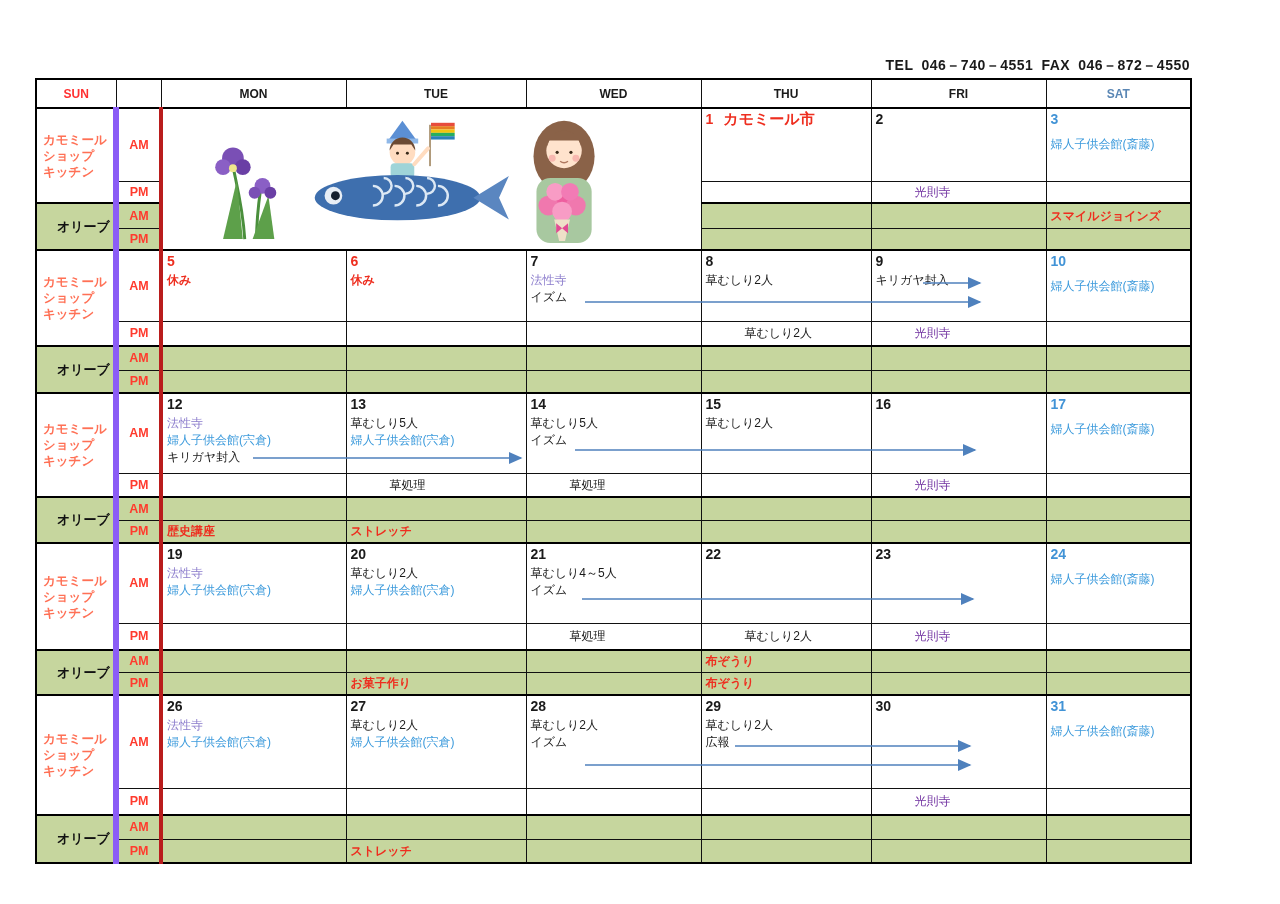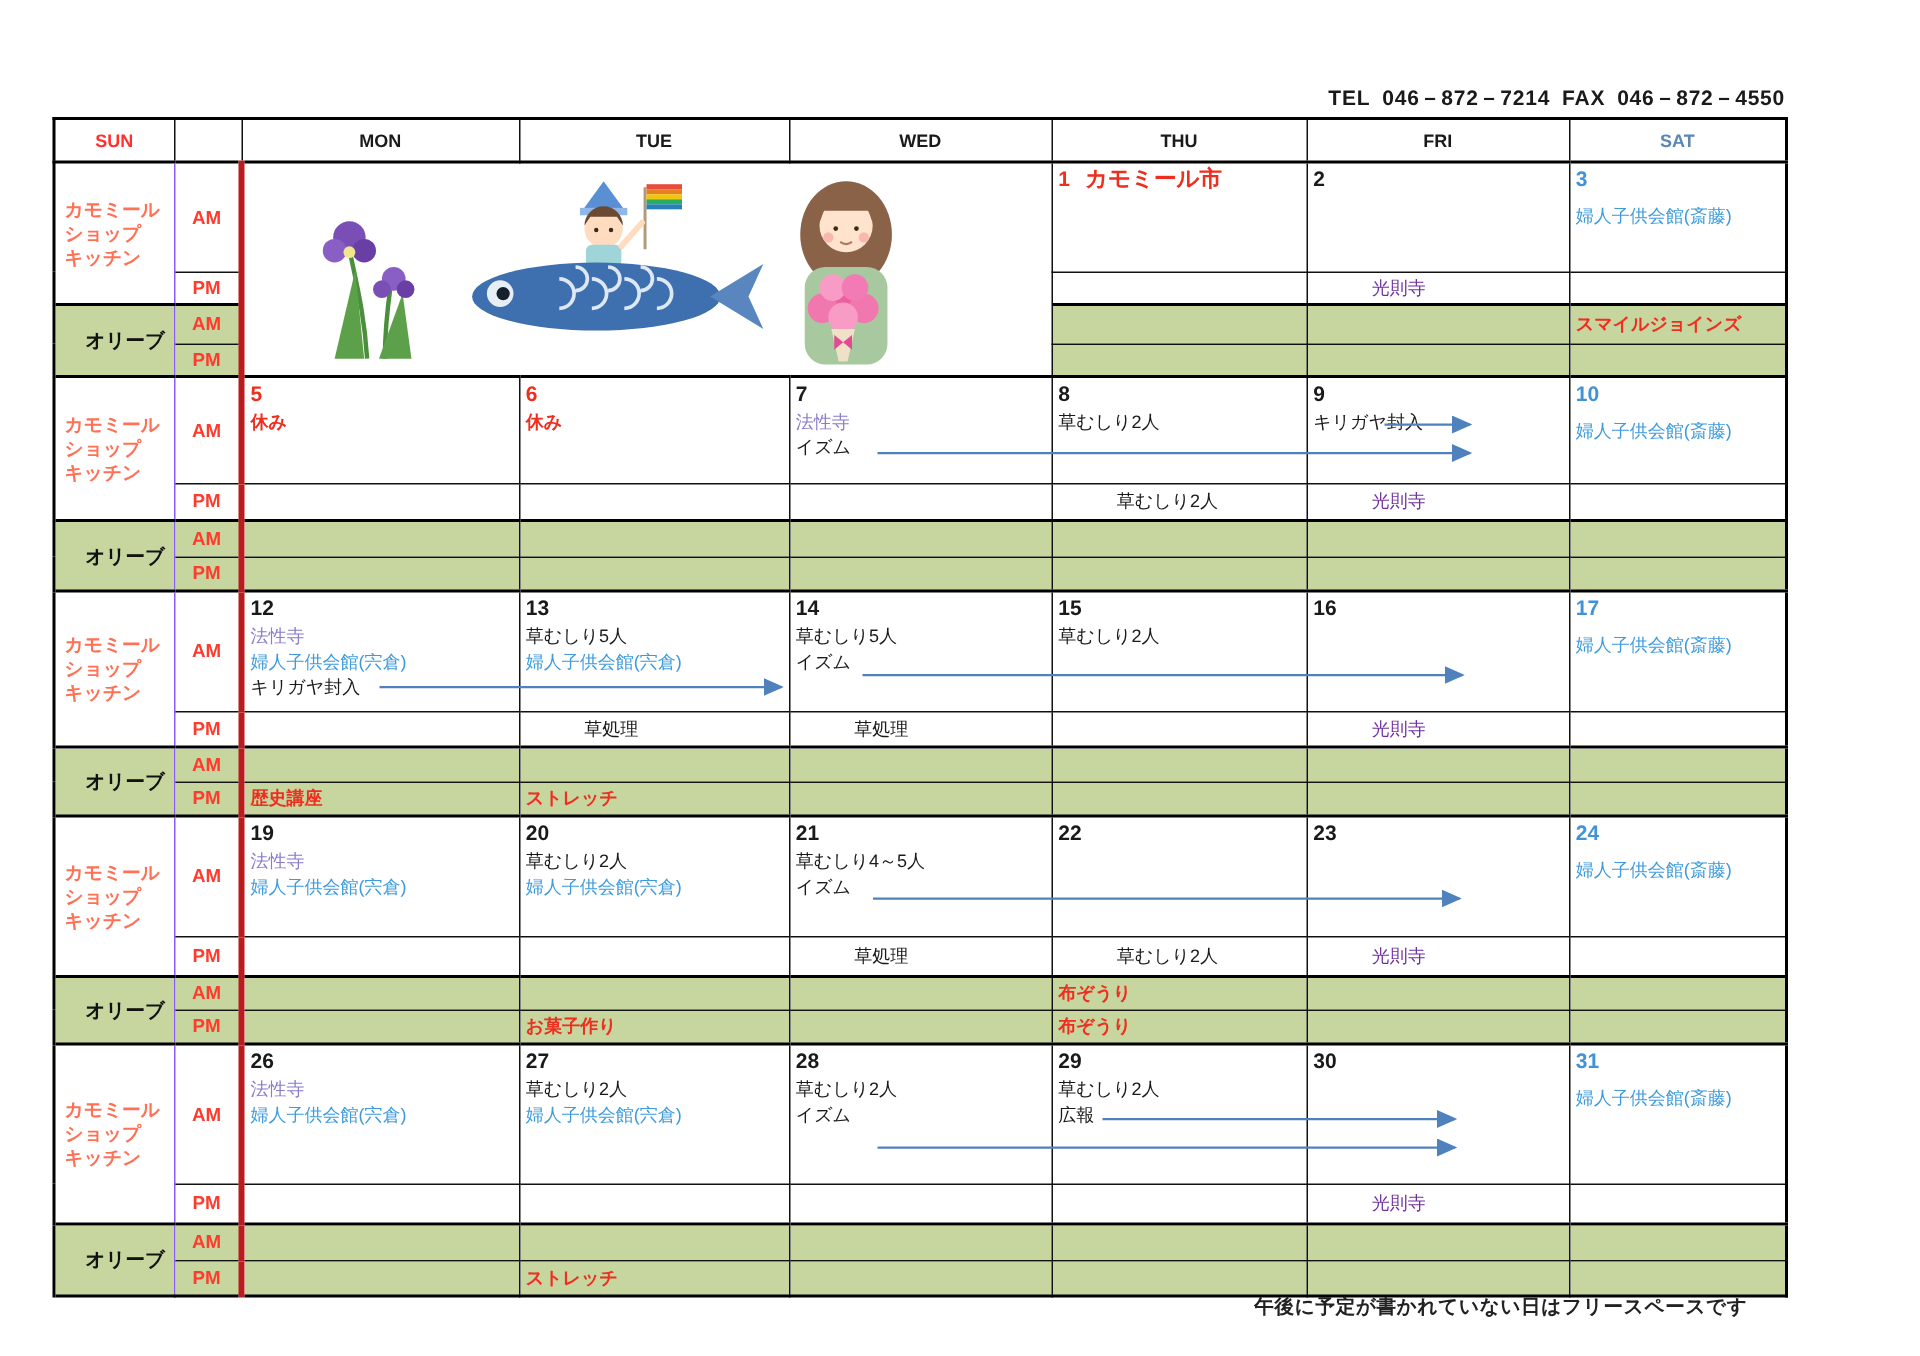--- a/index.html
+++ b/index.html
@@ -17,21 +17,21 @@
   .contact .gap{}
   .calwrap{position:absolute;left:35px;top:78px;width:1133px;}
   table{border-collapse:collapse;table-layout:fixed;width:1155px;}
   td,th{border:1px solid #111;padding:0;overflow:hidden;}
   table{border:2px solid #000;}
   th{height:27px;font-size:12px;font-weight:bold;background:#fff;}
   th.sun{color:#ff3030;}
   th.sat{color:#5b87b5;}
   tr.ws td{border-top:2px solid #000;}
   tr.ows td{border-top:2px solid #000;}
-  td.lbl{border-left:2px solid #000;border-right:1px solid #8b5cf6;}
+  td.lbl{border-left:2px solid #000;border-right:6px solid #8b5cf6;}
   td.ap{border-right:4px solid #b91c1c;}
   .h73{height:73px}.h71{height:71px}.h80{height:80px}.h93{height:93px}
   .h22{height:22px}.h23{height:23px}.h24{height:24px}.h25{height:25px}.h27{height:27px}
   .cam{color:#ff7055;font-weight:bold;font-size:12.5px;line-height:16px;padding-left:6px;vertical-align:middle;text-align:left;background:#fff;}
   .olv-lbl{background:#c6d69e;font-weight:bold;font-size:13px;color:#111;padding-left:20px;vertical-align:middle;text-align:left;}
   .ap{color:#ff3b2e;font-weight:bold;font-size:12.5px;text-align:center;vertical-align:middle;background:#fff;}
   .olv{background:#c6d69e;}
   td.d{vertical-align:top;font-size:12px;padding:1px 2px 0 4px;background:#fff;}
   td.d.olv{background:#c6d69e;vertical-align:middle;margin-top:48px;}
   td.d.mid{vertical-align:middle;padding-left:43px;}
@@ -50,21 +50,21 @@
   .arrows{position:absolute;left:0;top:0;pointer-events:none;}
   .footnote{position:absolute;top:862px;right:115px;font-size:13px;font-weight:bold;color:#222;letter-spacing:.5px;}
 </style>
 </head>
 <body>
 
 <div class="sheet">
 
 
   <div class="contact">
-    <span>TEL</span><span>046－872－7214</span><span class="gap">FAX</span><span>046－872－4550</span>
+    <span>TEL</span><span>046－740－4551</span><span class="gap">FAX</span><span>046－872－4550</span>
   </div>
 
   <div class="calwrap">
   <table>
     <colgroup>
           <col style="width:80px">
           <col style="width:45px">
           <col style="width:185px">
           <col style="width:180px">
           <col style="width:175px">
@@ -478,14 +478,13 @@
     <line x1="550" y1="224" x2="945" y2="224" stroke="#4f81bd" stroke-width="1.5" marker-end="url(#ah)"></line>
     <line x1="888" y1="205" x2="945" y2="205" stroke="#4f81bd" stroke-width="1.5" marker-end="url(#ah)"></line>
     <line x1="218" y1="380" x2="486" y2="380" stroke="#4f81bd" stroke-width="1.5" marker-end="url(#ah)"></line>
     <line x1="540" y1="372" x2="940" y2="372" stroke="#4f81bd" stroke-width="1.5" marker-end="url(#ah)"></line>
     <line x1="547" y1="521" x2="938" y2="521" stroke="#4f81bd" stroke-width="1.5" marker-end="url(#ah)"></line>
     <line x1="700" y1="668" x2="935" y2="668" stroke="#4f81bd" stroke-width="1.5" marker-end="url(#ah)"></line>
     <line x1="550" y1="687" x2="935" y2="687" stroke="#4f81bd" stroke-width="1.5" marker-end="url(#ah)"></line>
   </svg>
   </div>
 
-  <div class="footnote">午後に予定が書かれていない日はフリースペースです</div>
 </div>
 
 </body></html>

